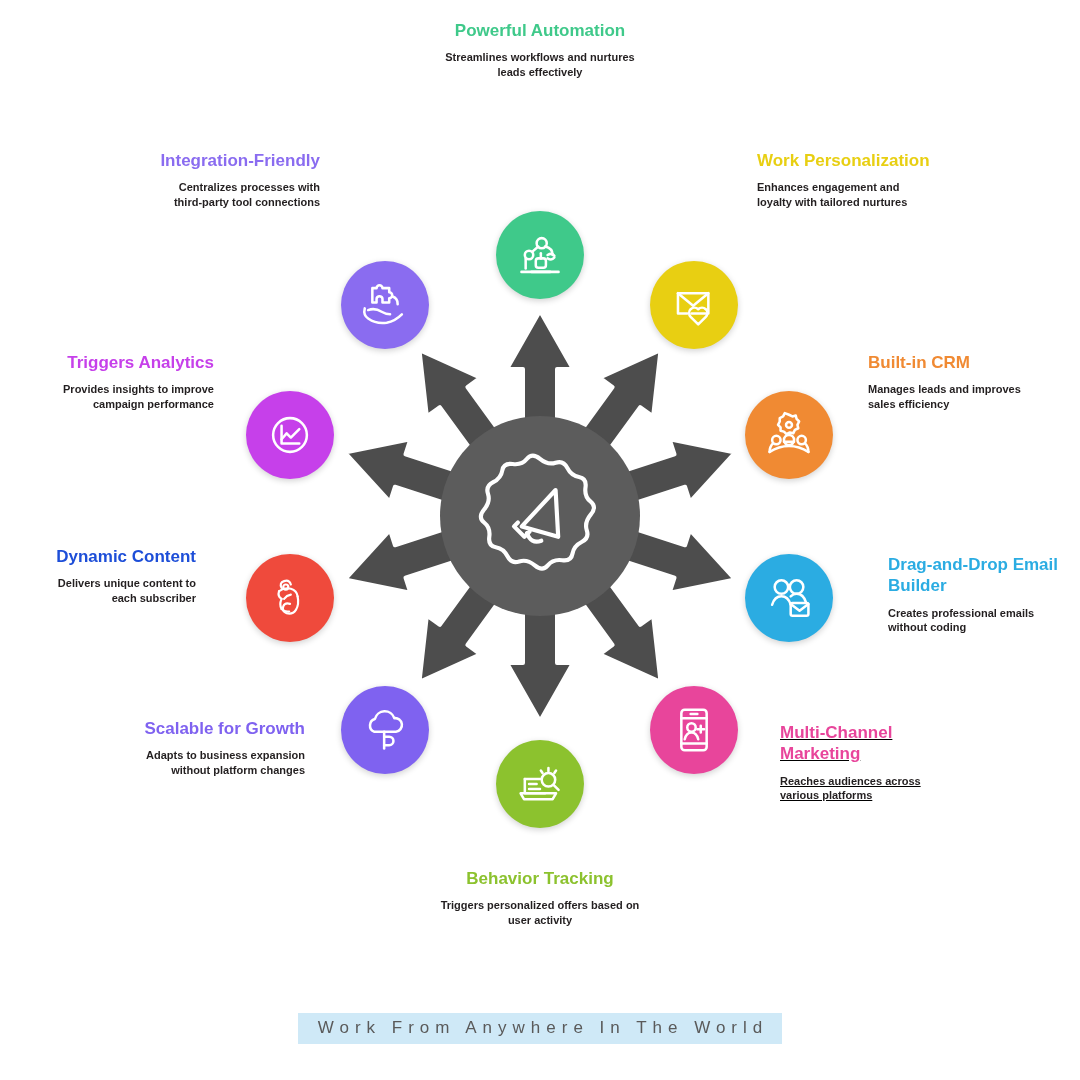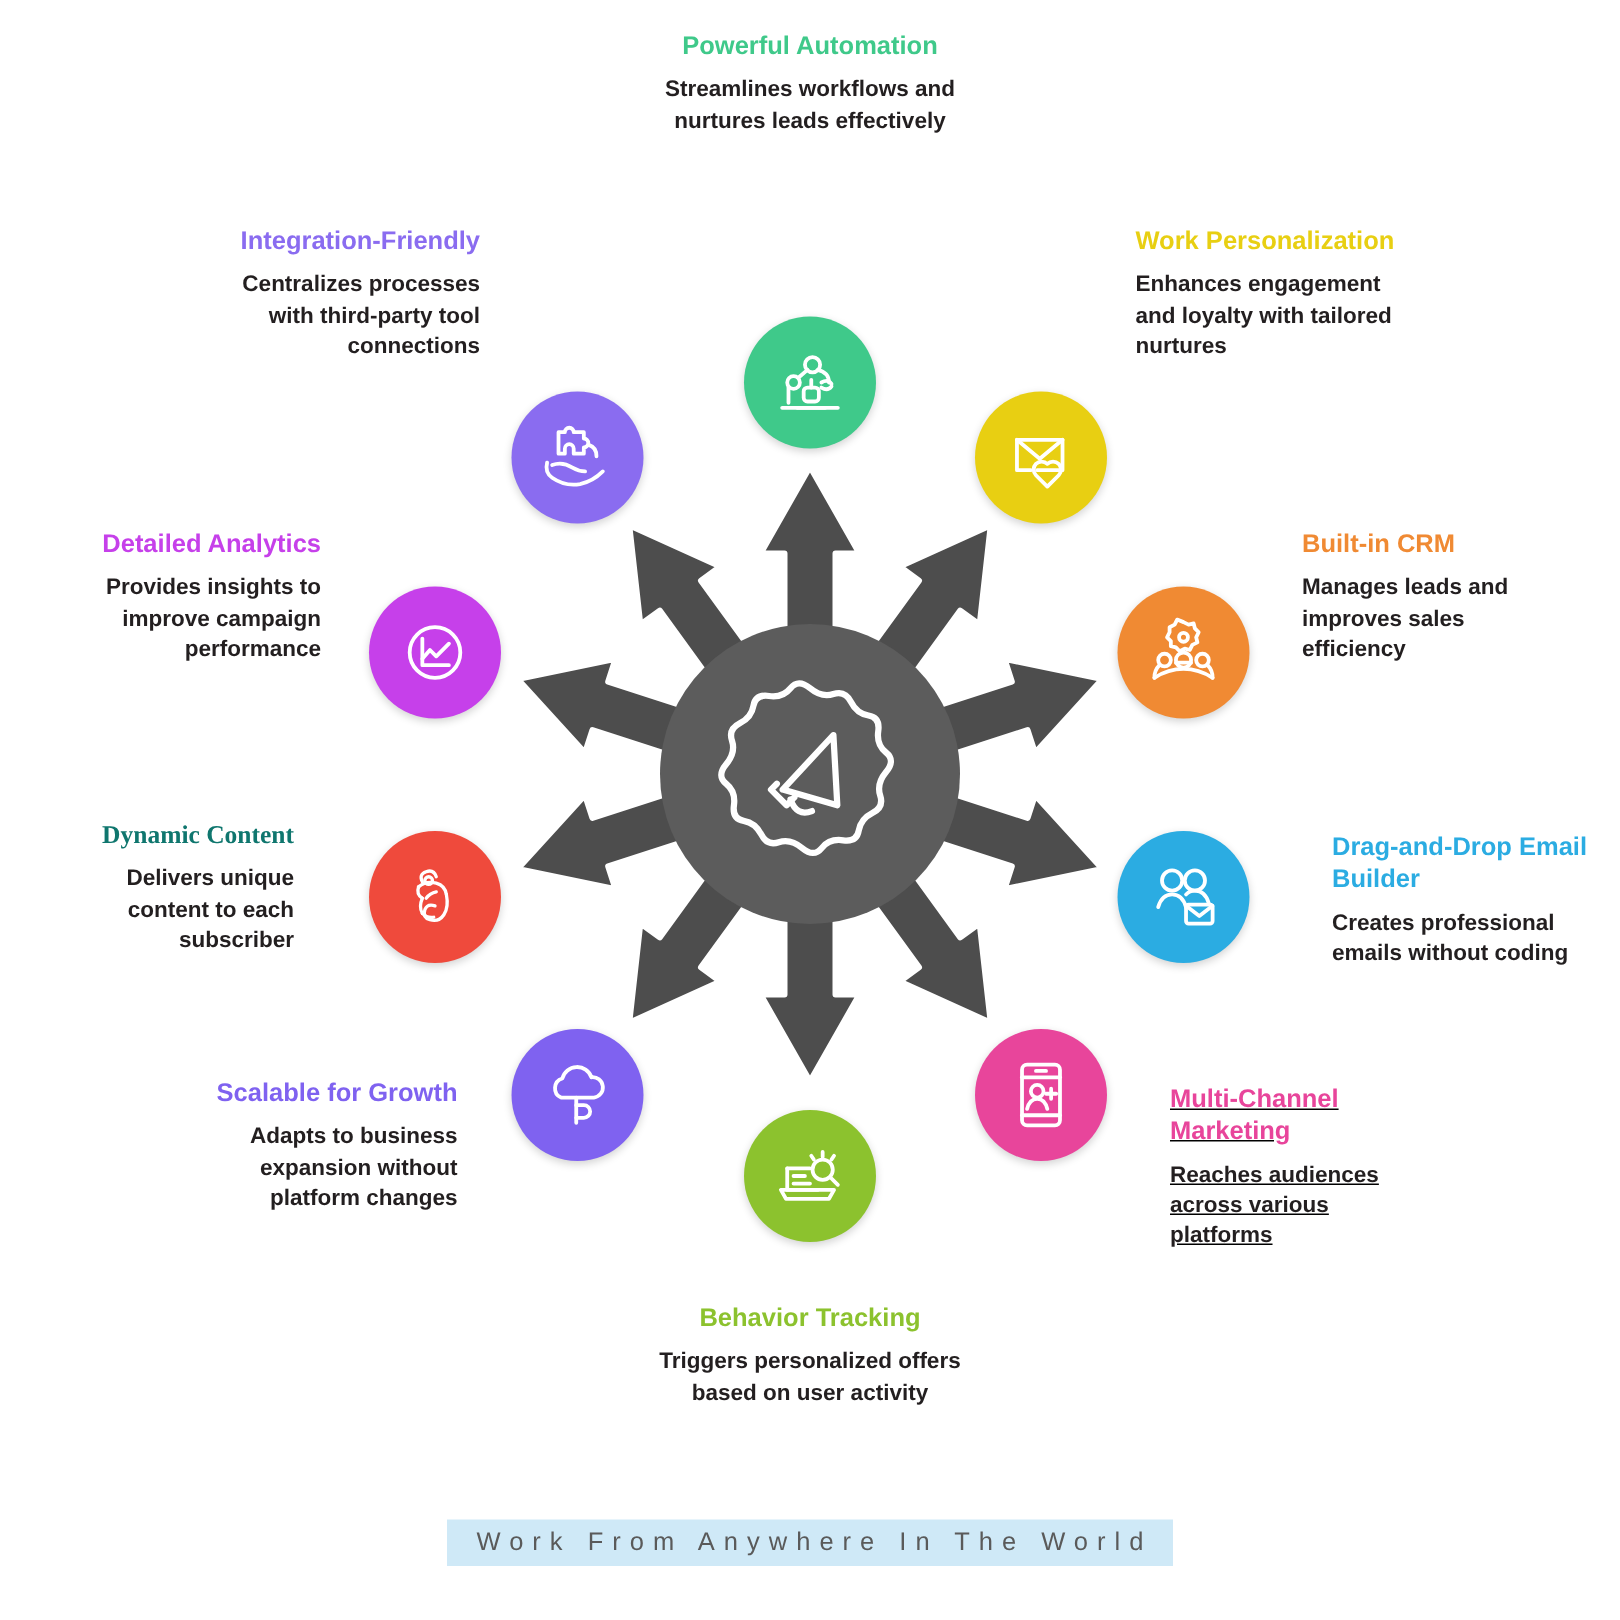--- a/index.html
+++ b/index.html
@@ -35,21 +35,21 @@
     box-shadow:0 2px 6px rgba(0,0,0,.18);
   }
   .node svg{width:54px;height:54px;}
 
   
   .block{position:absolute;width:210px;}
   .block .title{
     font-size:17px;font-weight:bold;line-height:1.25;margin:0 0 9px 0;
   }
   .block .desc{
-    font-size:15px;font-weight:bold;color:#231f20;line-height:1.35;margin:0;
+    font-size:11px;font-weight:bold;color:#231f20;line-height:1.35;margin:0;
   }
   .ta-l{text-align:left;}
   .ta-r{text-align:right;}
   .ta-c{text-align:center;}
 
   
   .footer{
     position:absolute;left:0;right:0;bottom:36px;
     text-align:center;
   }
@@ -254,26 +254,26 @@
     <p class="title" style="color:#8cc22e;">Behavior Tracking</p>
     <p class="desc">Triggers personalized offers based on user activity</p>
   </div>
 
   <div class="block ta-r" style="left:130px;top:718px;width:175px;">
     <p class="title" style="color:#7f62f0;">Scalable for Growth</p>
     <p class="desc">Adapts to business expansion without platform changes</p>
   </div>
 
   <div class="block ta-r" style="left:46px;top:546px;width:150px;">
-    <p class="title" style="color:#0f766e;font-family:Liberation Serif, serif;">Dynamic Content</p>
+    <p class="title" style="color:#1d4ed8;">Dynamic Content</p>
     <p class="desc">Delivers unique content to each subscriber</p>
   </div>
 
   <div class="block ta-r" style="left:46px;top:352px;width:168px;">
-    <p class="title" style="color:#c640ea;">Detailed Analytics</p>
+    <p class="title" style="color:#c640ea;">Triggers Analytics</p>
     <p class="desc">Provides insights to improve campaign performance</p>
   </div>
 
   <div class="block ta-r" style="left:148px;top:150px;width:172px;">
     <p class="title" style="color:#8a6cf0;">Integration-Friendly</p>
     <p class="desc">Centralizes processes with third-party tool connections</p>
   </div>
 
   <div class="footer">
     <span>Work From Anywhere In The World</span>

